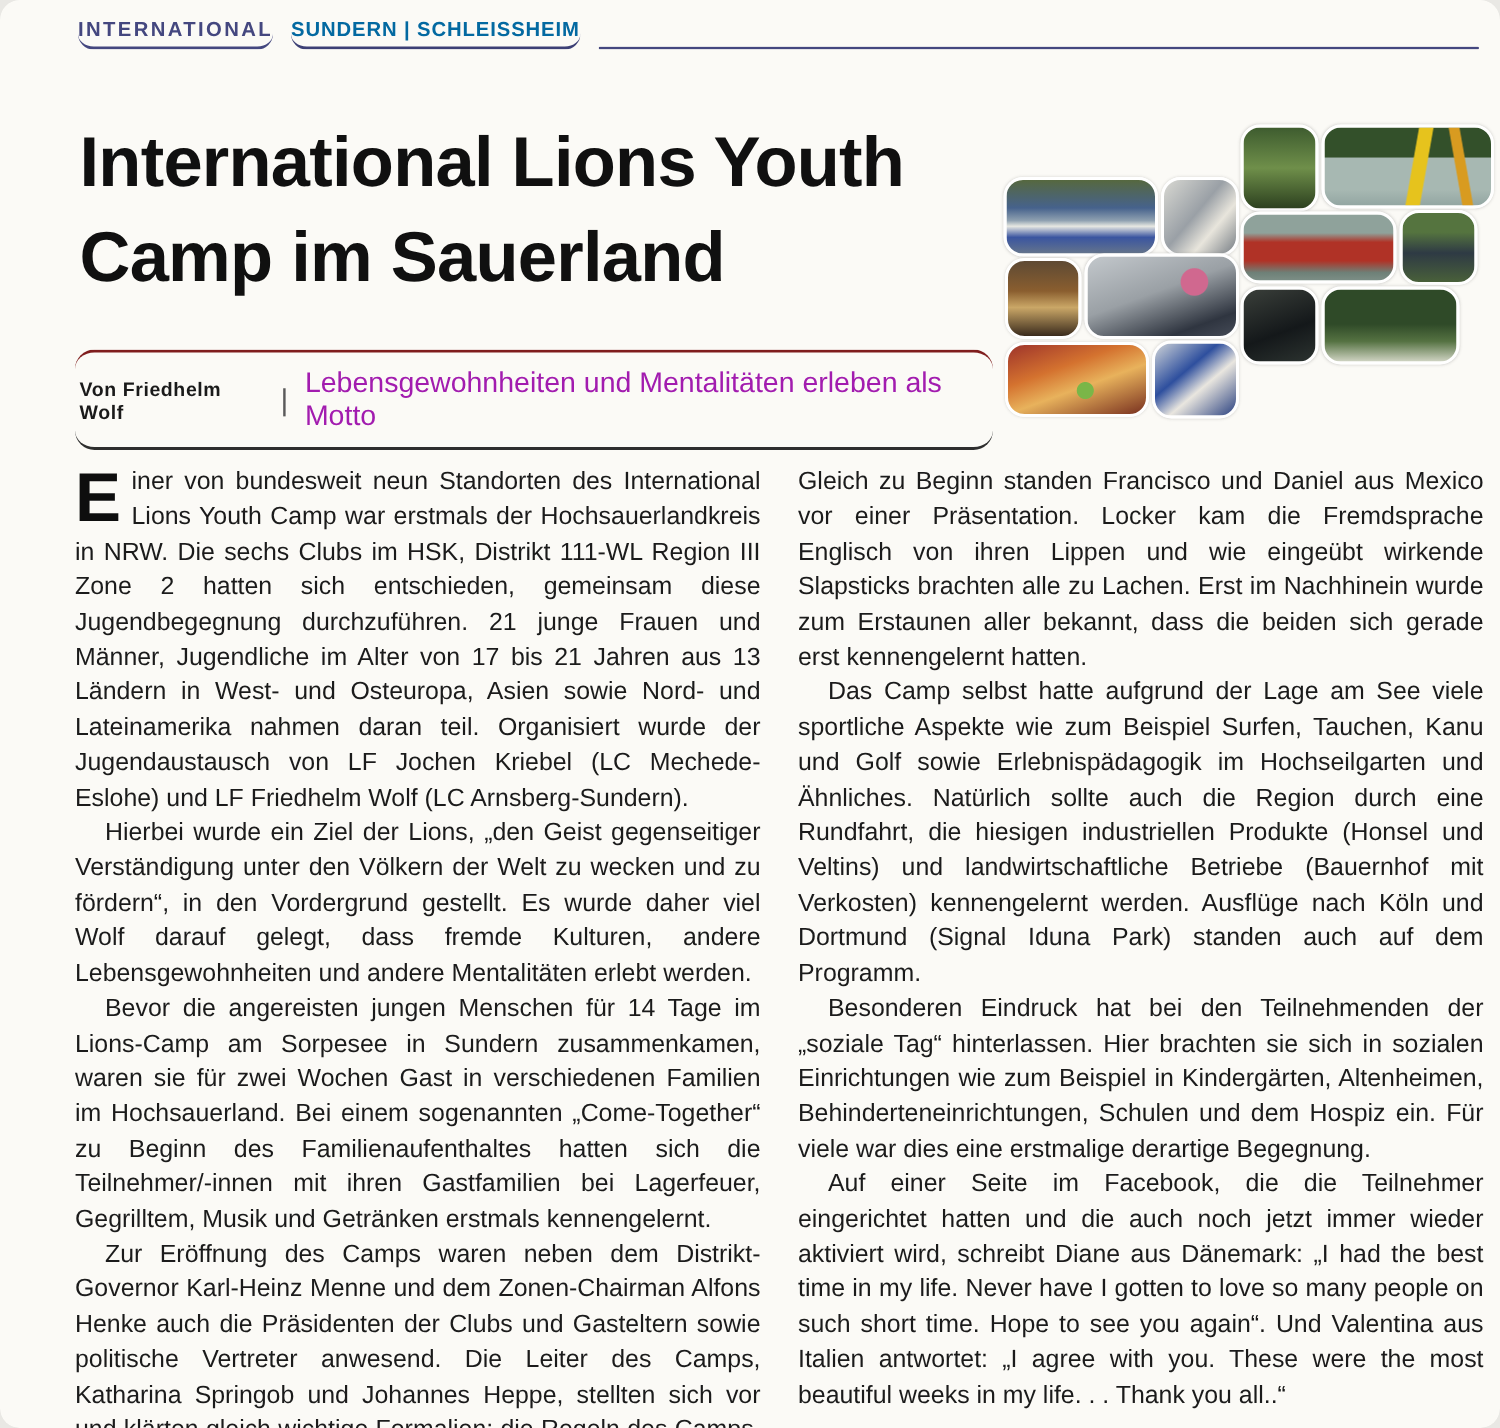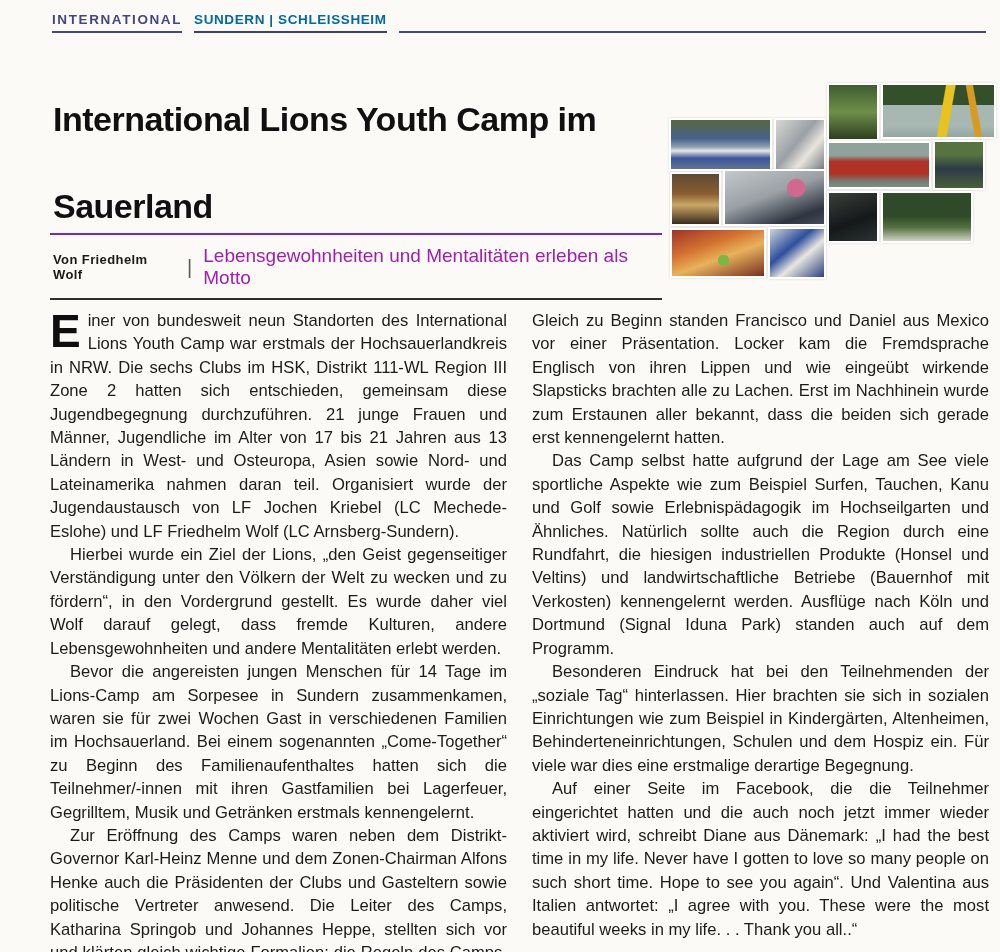--- a/index.html
+++ b/index.html
@@ -1,15 +1,15 @@
 <!DOCTYPE html>
 <html lang="de"><head>
 <meta charset="utf-8">
 <style>
-  * { margin:0; padding:0; box-sizing:border-box; }
+  * { margin:0; padding:0; box-sizing:border-box;border-radius:13px; }
   html,body { background:#e9e8e4; }
   .page {
     position:relative; width:1000px; height:952px; margin:0 auto;
     background:#fbfaf6; overflow:hidden;
     font-family:"Liberation Sans", sans-serif; color:#1b1b1b;
   }
 
   
   .kicker {
     position:absolute; left:52px; right:14px; top:12px;
@@ -21,28 +21,28 @@
   }
   .kicker-sub {
     font-size:13.5px; font-weight:bold; letter-spacing:0.6px;
     color:#0369a1; padding-bottom:4px; border-bottom:2px solid #3c3f75;
   }
   .kicker-rule { flex:1; border-bottom:2px solid #44477f; }
 
   
   .headline {
     position:absolute; left:53px; top:76px; width:625px;
-    font-size:34px; line-height:87px; font-weight:bold;
+    font-size:47px; line-height:63px; font-weight:bold;
     letter-spacing:-0.5px; color:#101010;
   }
 
   
   .byline {
     position:absolute; left:50px; top:233px; width:612px;
-    border-top:2px solid #6d28d9; border-bottom:2px solid #2e2e2e;
+    border-top:2px solid #7f1d1d; border-bottom:2px solid #2e2e2e;
     padding:10px 0 9px 3px; display:flex; align-items:center; gap:11px;
   }
   .byline-author { font-size:13px; font-weight:bold; letter-spacing:0.4px; color:#1a1a1a; }
   .byline-sep { font-size:20px; font-weight:normal; color:#5a5a5a; }
   .byline-subtitle { font-size:19px; color:#a21caf; }
 
   
   .collage { position:absolute; left:660px; top:75px; width:338px; height:215px; }
   .tile { position:absolute; border:2px solid #fff; box-shadow:0 0 2px rgba(90,90,90,.25); }
   .t-a1 { left:9px;  top:43px;  width:103px; height:53px;

